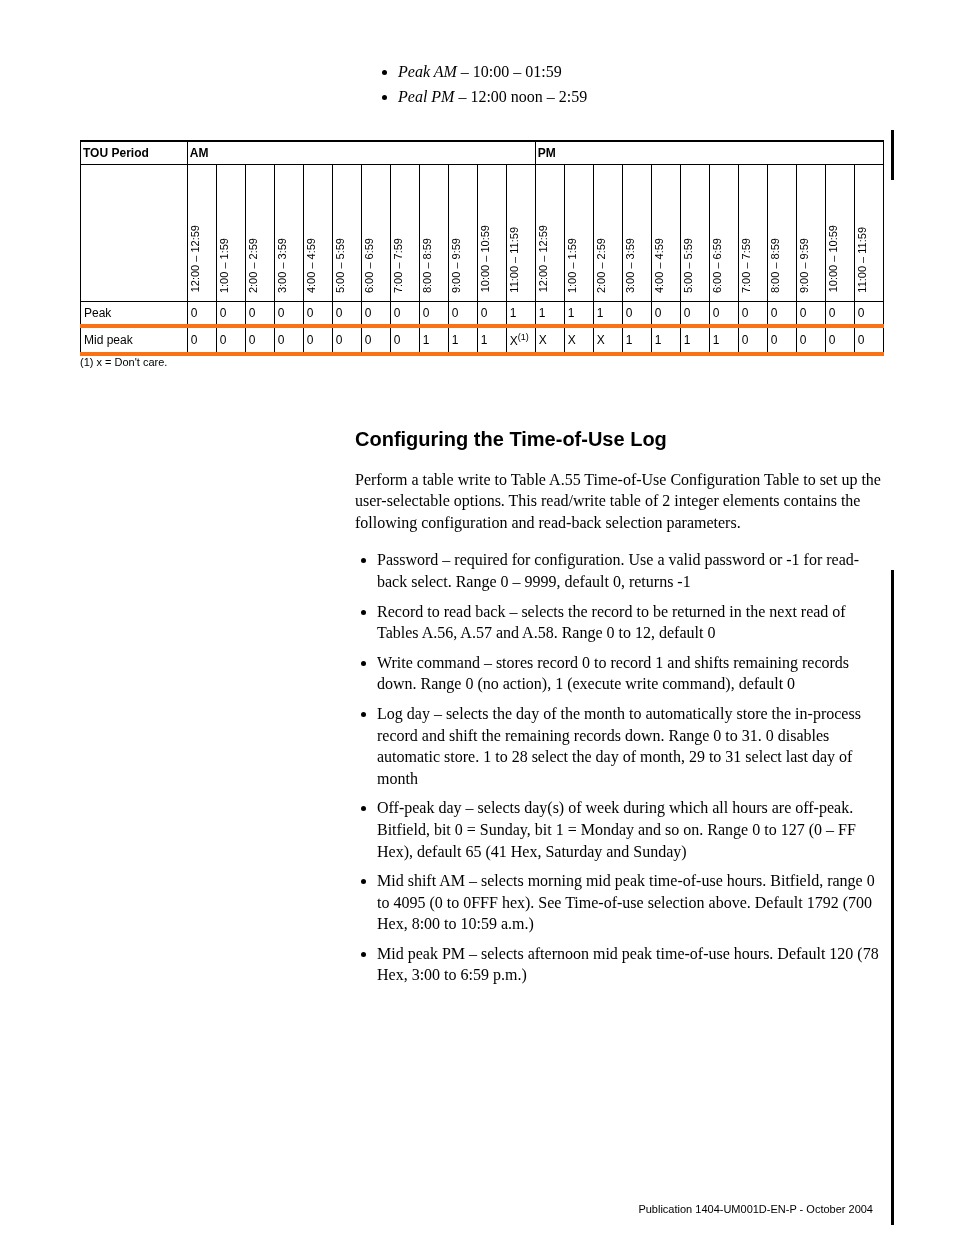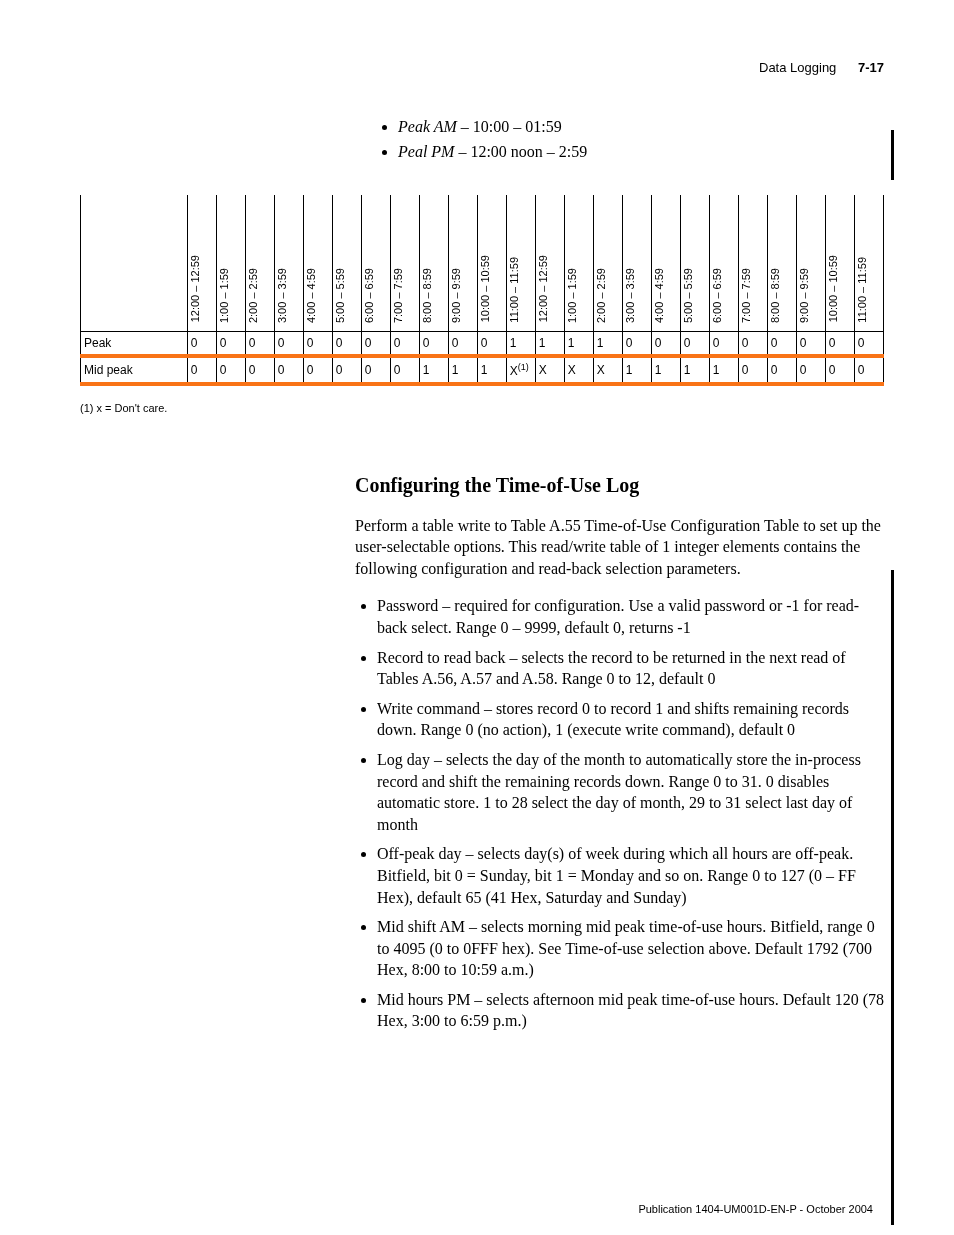--- a/index.html
+++ b/index.html
@@ -69,25 +69,25 @@
   table.tou tr.row-peak td,
   table.tou tr.row-mid td {
     border-bottom: 4px solid #f97316;
     font-size: 12px;
     padding: 4px 3px;
   }
   table.tou .label-cell { width: 96px; }
   .footnote {
     font-family: Arial, Helvetica, sans-serif;
     font-size: 11px;
-    margin-top: 16px;
+    margin-top: 0;
   }
   .sup { font-size: 9px; vertical-align: super; }
   .section-title {
-    font-family: Liberation Serif, serif;
+    font-family: Liberation Sans, sans-serif;
     font-weight: bold;
     font-size: 20px;
     margin-left: 275px;
     margin-top: 60px;
     margin-bottom: 18px;
   }
   .right-bar {
     position: absolute;
     right: 60px;
     width: 3px;
@@ -118,35 +118,36 @@
   }
   .hour-col { width: 25px; }
 </style>
 </head>
 <body>
 
 <div class="page">
   <div class="right-bar bar1"></div>
   <div class="right-bar bar2"></div>
 
-  <div class="header">
-    <span>Data Logging</span>
-    <span class="pagenum">7-17</span>
-  </div>
 
   <div class="top-bullets">
     <ul id="top-bullets-ul">
         <li><span class="term">Peak AM</span><span> – 10:00 – 01:59</span></li>
         <li><span class="term">Peal PM</span><span> – 12:00 noon – 2:59</span></li>
       </ul>
   </div>
 
   <div class="tbl-wrap">
     <table class="tou">
       <tbody>
+          <tr class="row-top">
+        <th class="label-cell">TOU Period</th>
+        <th colspan="12">AM</th>
+        <th colspan="12">PM</th>
+      </tr>
       <tr class="row-hours" id="row-hours">
         <td class="label-cell"></td>
       <td class="hour-col"><span class="rot">12:00 – 12:59</span></td>
             <td class="hour-col"><span class="rot">1:00 – 1:59</span></td>
             <td class="hour-col"><span class="rot">2:00 – 2:59</span></td>
             <td class="hour-col"><span class="rot">3:00 – 3:59</span></td>
             <td class="hour-col"><span class="rot">4:00 – 4:59</span></td>
             <td class="hour-col"><span class="rot">5:00 – 5:59</span></td>
             <td class="hour-col"><span class="rot">6:00 – 6:59</span></td>
             <td class="hour-col"><span class="rot">7:00 – 7:59</span></td>
@@ -221,26 +222,26 @@
             <td>0</td>
             <td>0</td>
           </tr>
     </tbody>
       </table>
     <div class="footnote">(1)   x = Don't care.</div>
   </div>
 
   <div class="section-title">Configuring the Time-of-Use Log</div>
 
-  <div class="body-text">Perform a table write to Table A.55 Time-of-Use Configuration Table to set up the user-selectable options. This read/write table of 1 integer elements contains the following configuration and read-back selection parameters.</div>
+  <div class="body-text">Perform a table write to Table A.55 Time-of-Use Configuration Table to set up the user-selectable options. This read/write table of 2 integer elements contains the following configuration and read-back selection parameters.</div>
 
   <ul class="param-list" id="param-list">
       <li><span class="term">Password</span><span> – required for configuration. Use a valid password or -1 for read-back select. Range 0 – 9999, default 0, returns -1</span></li>
       <li><span class="term">Record to read back</span><span> – selects the record to be returned in the next read of Tables A.56, A.57 and A.58. Range 0 to 12, default 0</span></li>
       <li><span class="term">Write command</span><span> – stores record 0 to record 1 and shifts remaining records down. Range 0 (no action), 1 (execute write command), default 0</span></li>
       <li><span class="term"> Log day</span><span> – selects the day of the month to automatically store the in-process record and shift the remaining records down. Range 0 to 31. 0 disables automatic store. 1 to 28 select the day of month, 29 to 31 select last day of month</span></li>
       <li><span class="term">Off-peak day</span><span> – selects day(s) of week during which all hours are off-peak. Bitfield, bit 0 = Sunday, bit 1 = Monday and so on. Range 0 to 127 (0 – FF Hex), default 65 (41 Hex, Saturday and Sunday)</span></li>
       <li><span class="term">Mid shift AM</span><span> – selects morning mid peak time-of-use hours. Bitfield, range 0 to 4095 (0 to 0FFF hex). See Time-of-use selection above. Default 1792 (700 Hex, 8:00 to 10:59 a.m.)</span></li>
-      <li><span class="term">Mid hours PM</span><span> – selects afternoon mid peak time-of-use hours. Default 120 (78 Hex, 3:00 to 6:59 p.m.)</span></li>
+      <li><span class="term">Mid peak PM</span><span> – selects afternoon mid peak time-of-use hours. Default 120 (78 Hex, 3:00 to 6:59 p.m.)</span></li>
     </ul>
 
   <div class="pub">Publication 1404-UM001D-EN-P - October 2004</div>
 </div>
 
 </body></html>

